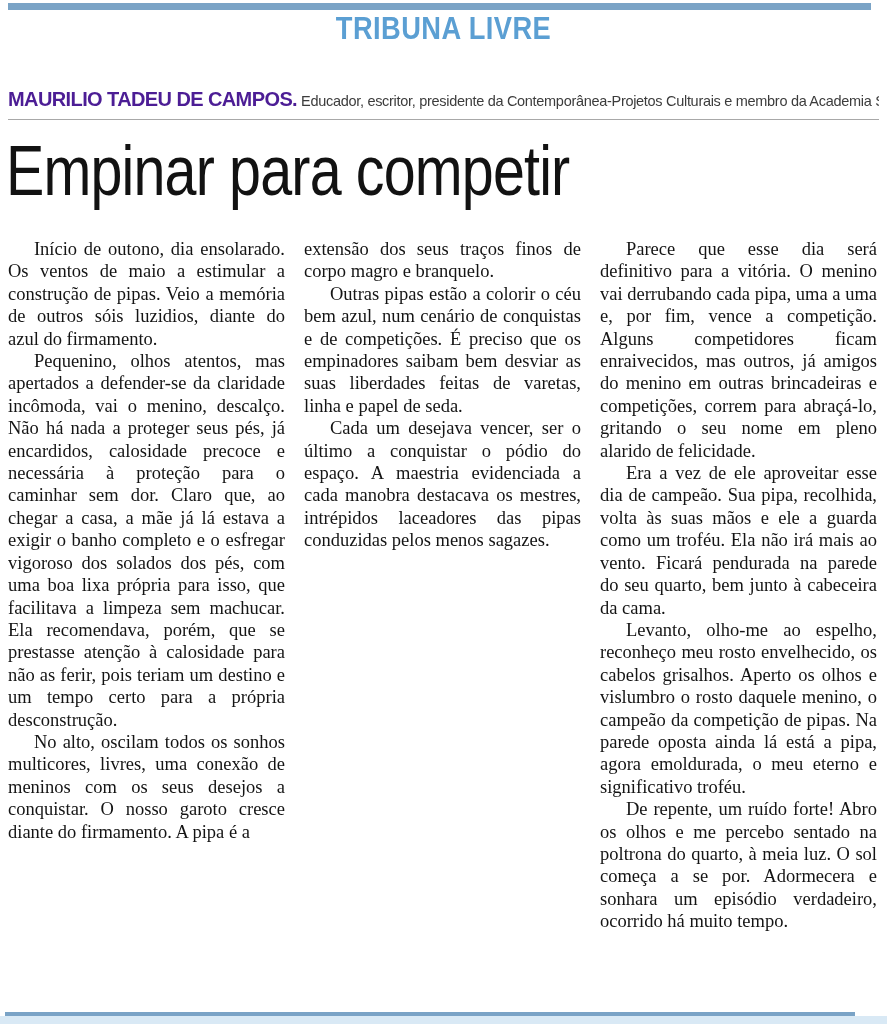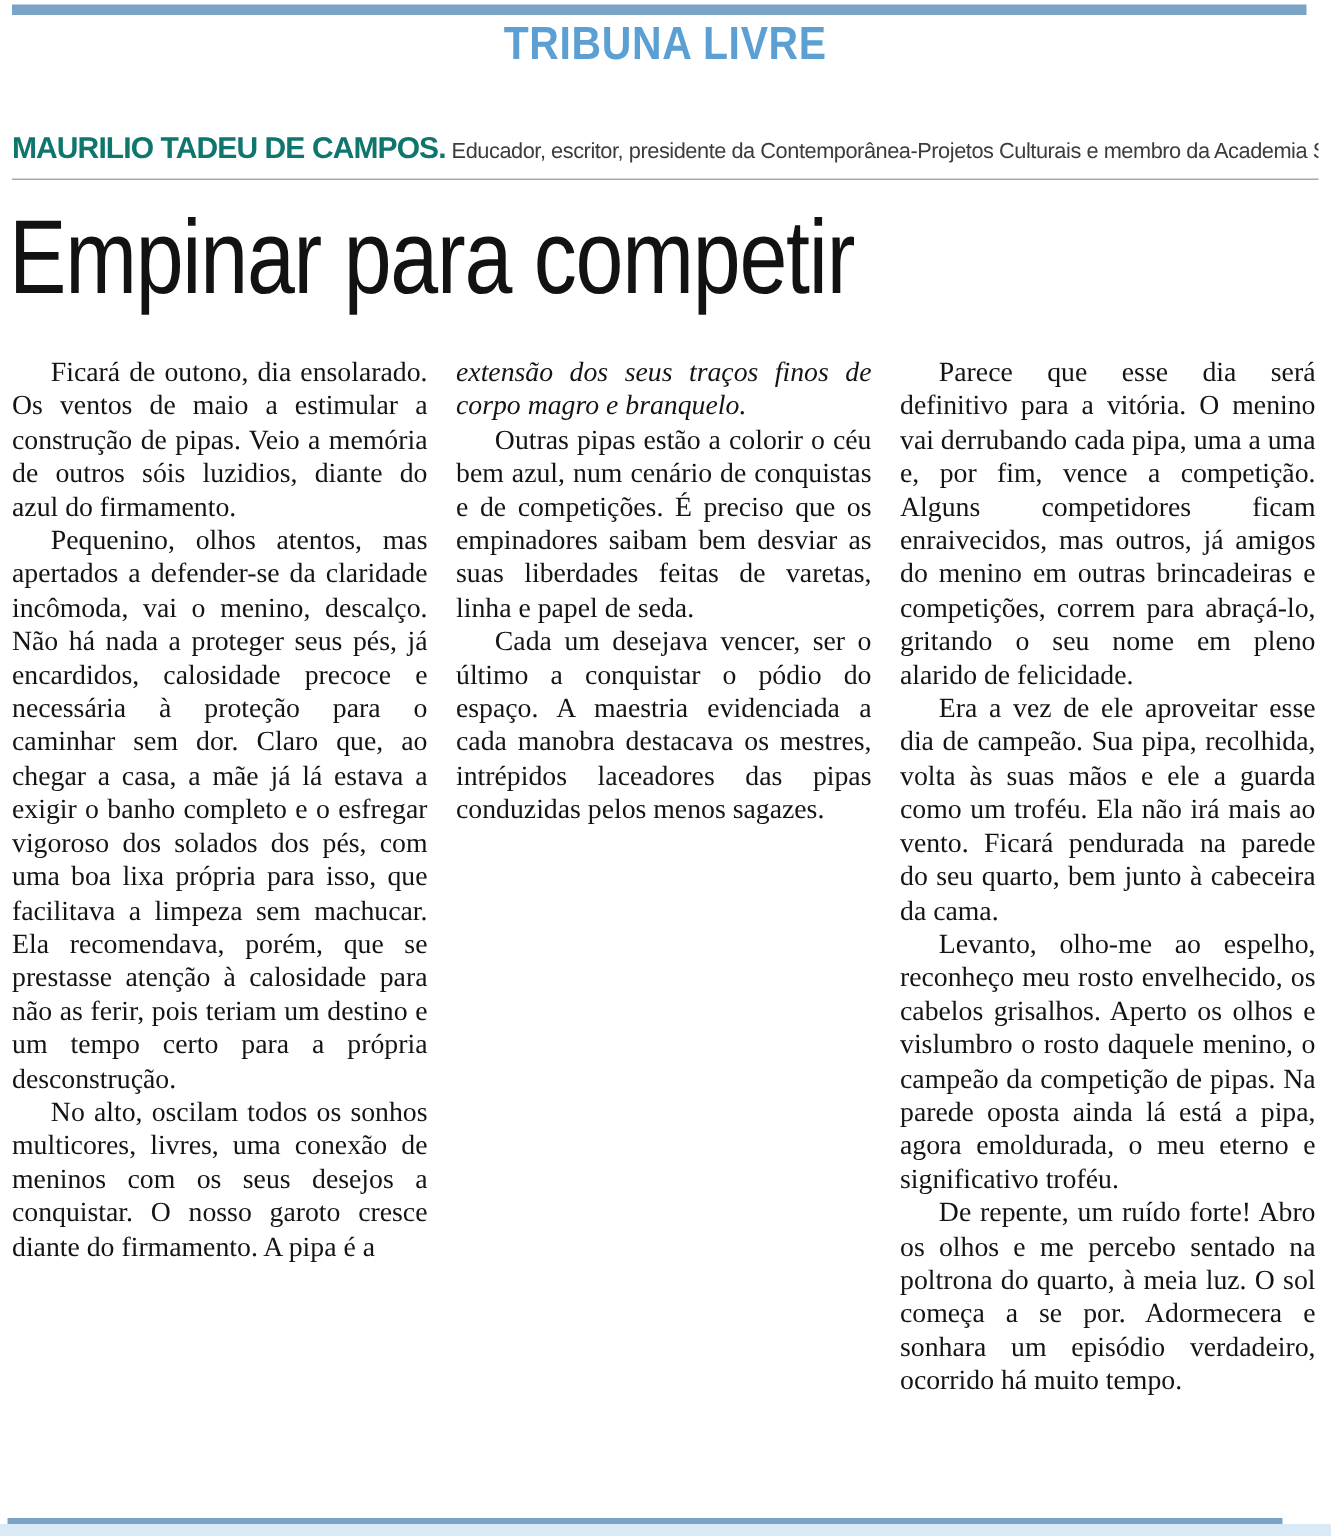--- a/index.html
+++ b/index.html
@@ -27,21 +27,21 @@
   .byline {
     position: absolute; top: 88px; left: 8px; right: 8px;
     white-space: nowrap;
     overflow: hidden;
   }
   .author-name {
     font-family: "Liberation Sans", sans-serif;
     font-weight: 700;
     font-size: 20px;
     letter-spacing: -0.6px;
-    color: #0f766e;
+    color: #4c1d95;
   }
   .author-bio {
     font-family: "Liberation Sans", sans-serif;
     font-size: 14.5px;
     letter-spacing: -0.3px;
     color: #3c3c3c;
   }
   .byline-rule {
     position: absolute; top: 119px; left: 8px; right: 8px; height: 1px;
     background: #a8a8a8;
@@ -67,21 +67,21 @@
     font-size: 18.5px;
     line-height: 22.4px;
     text-align: justify;
     color: #141414;
     overflow: hidden;
   }
   .article-column p {
     margin: 0;
     text-indent: 1.4em;
   }
-  .article-column p.no-indent { text-indent: 0; font-style: italic; }
+  .article-column p.no-indent { text-indent: 0; }
   .bottom-accent-bar {
     position: absolute; bottom: 8px; left: 5px; right: 32px; height: 4px;
     background: #7aa3c6;
   }
   .footer-wash {
     position: absolute; bottom: 0; left: 0; right: 0; height: 8px;
     background: #d9e9f5;
   }
 </style>
 </head>
@@ -95,21 +95,21 @@
   <span class="author-name">MAURILIO TADEU DE CAMPOS.</span>
   <span class="author-bio">Educador, escritor, presidente da Contemporânea-Projetos Culturais e membro da Academia Santista de Letras</span>
 </div>
 
 <div class="byline-rule"></div>
 
 <h1 class="headline" style="margin:0;">Empinar para competir</h1>
 
 <div class="article-body">
   <div class="article-column">
-    <p>Ficará de outono, dia ensolarado. Os ventos de maio a estimular a construção de pipas. Veio a memória de outros sóis luzidios, diante do azul do firmamento.</p>
+    <p>Início de outono, dia ensolarado. Os ventos de maio a estimular a construção de pipas. Veio a memória de outros sóis luzidios, diante do azul do firmamento.</p>
     <p>Pequenino, olhos atentos, mas apertados a defender-se da claridade incômoda, vai o menino, descalço. Não há nada a proteger seus pés, já encardidos, calosidade precoce e necessária à proteção para o caminhar sem dor. Claro que, ao chegar a casa, a mãe já lá estava a exigir o banho completo e o esfregar vigoroso dos solados dos pés, com uma boa lixa própria para isso, que facilitava a limpeza sem machucar. Ela recomendava, porém, que se prestasse atenção à calosidade para não as ferir, pois teriam um destino e um tempo certo para a própria desconstrução.</p>
     <p>No alto, oscilam todos os sonhos multicores, livres, uma conexão de meninos com os seus desejos a conquistar. O nosso garoto cresce diante do firmamento. A pipa é a</p>
   </div>
   <div class="article-column">
     <p class="no-indent">extensão dos seus traços finos de corpo magro e branquelo.</p>
     <p>Outras pipas estão a colorir o céu bem azul, num cenário de conquistas e de competições. É preciso que os empinadores saibam bem desviar as suas liberdades feitas de varetas, linha e papel de seda.</p>
     <p>Cada um desejava vencer, ser o último a conquistar o pódio do espaço. A maestria evidenciada a cada manobra destacava os mestres, intrépidos laceadores das pipas conduzidas pelos menos sagazes.</p>
   </div>
   <div class="article-column">
     <p>Parece que esse dia será definitivo para a vitória. O menino vai derrubando cada pipa, uma a uma e, por fim, vence a competição. Alguns competidores ficam enraivecidos, mas outros, já amigos do menino em outras brincadeiras e competições, correm para abraçá-lo, gritando o seu nome em pleno alarido de felicidade.</p>

